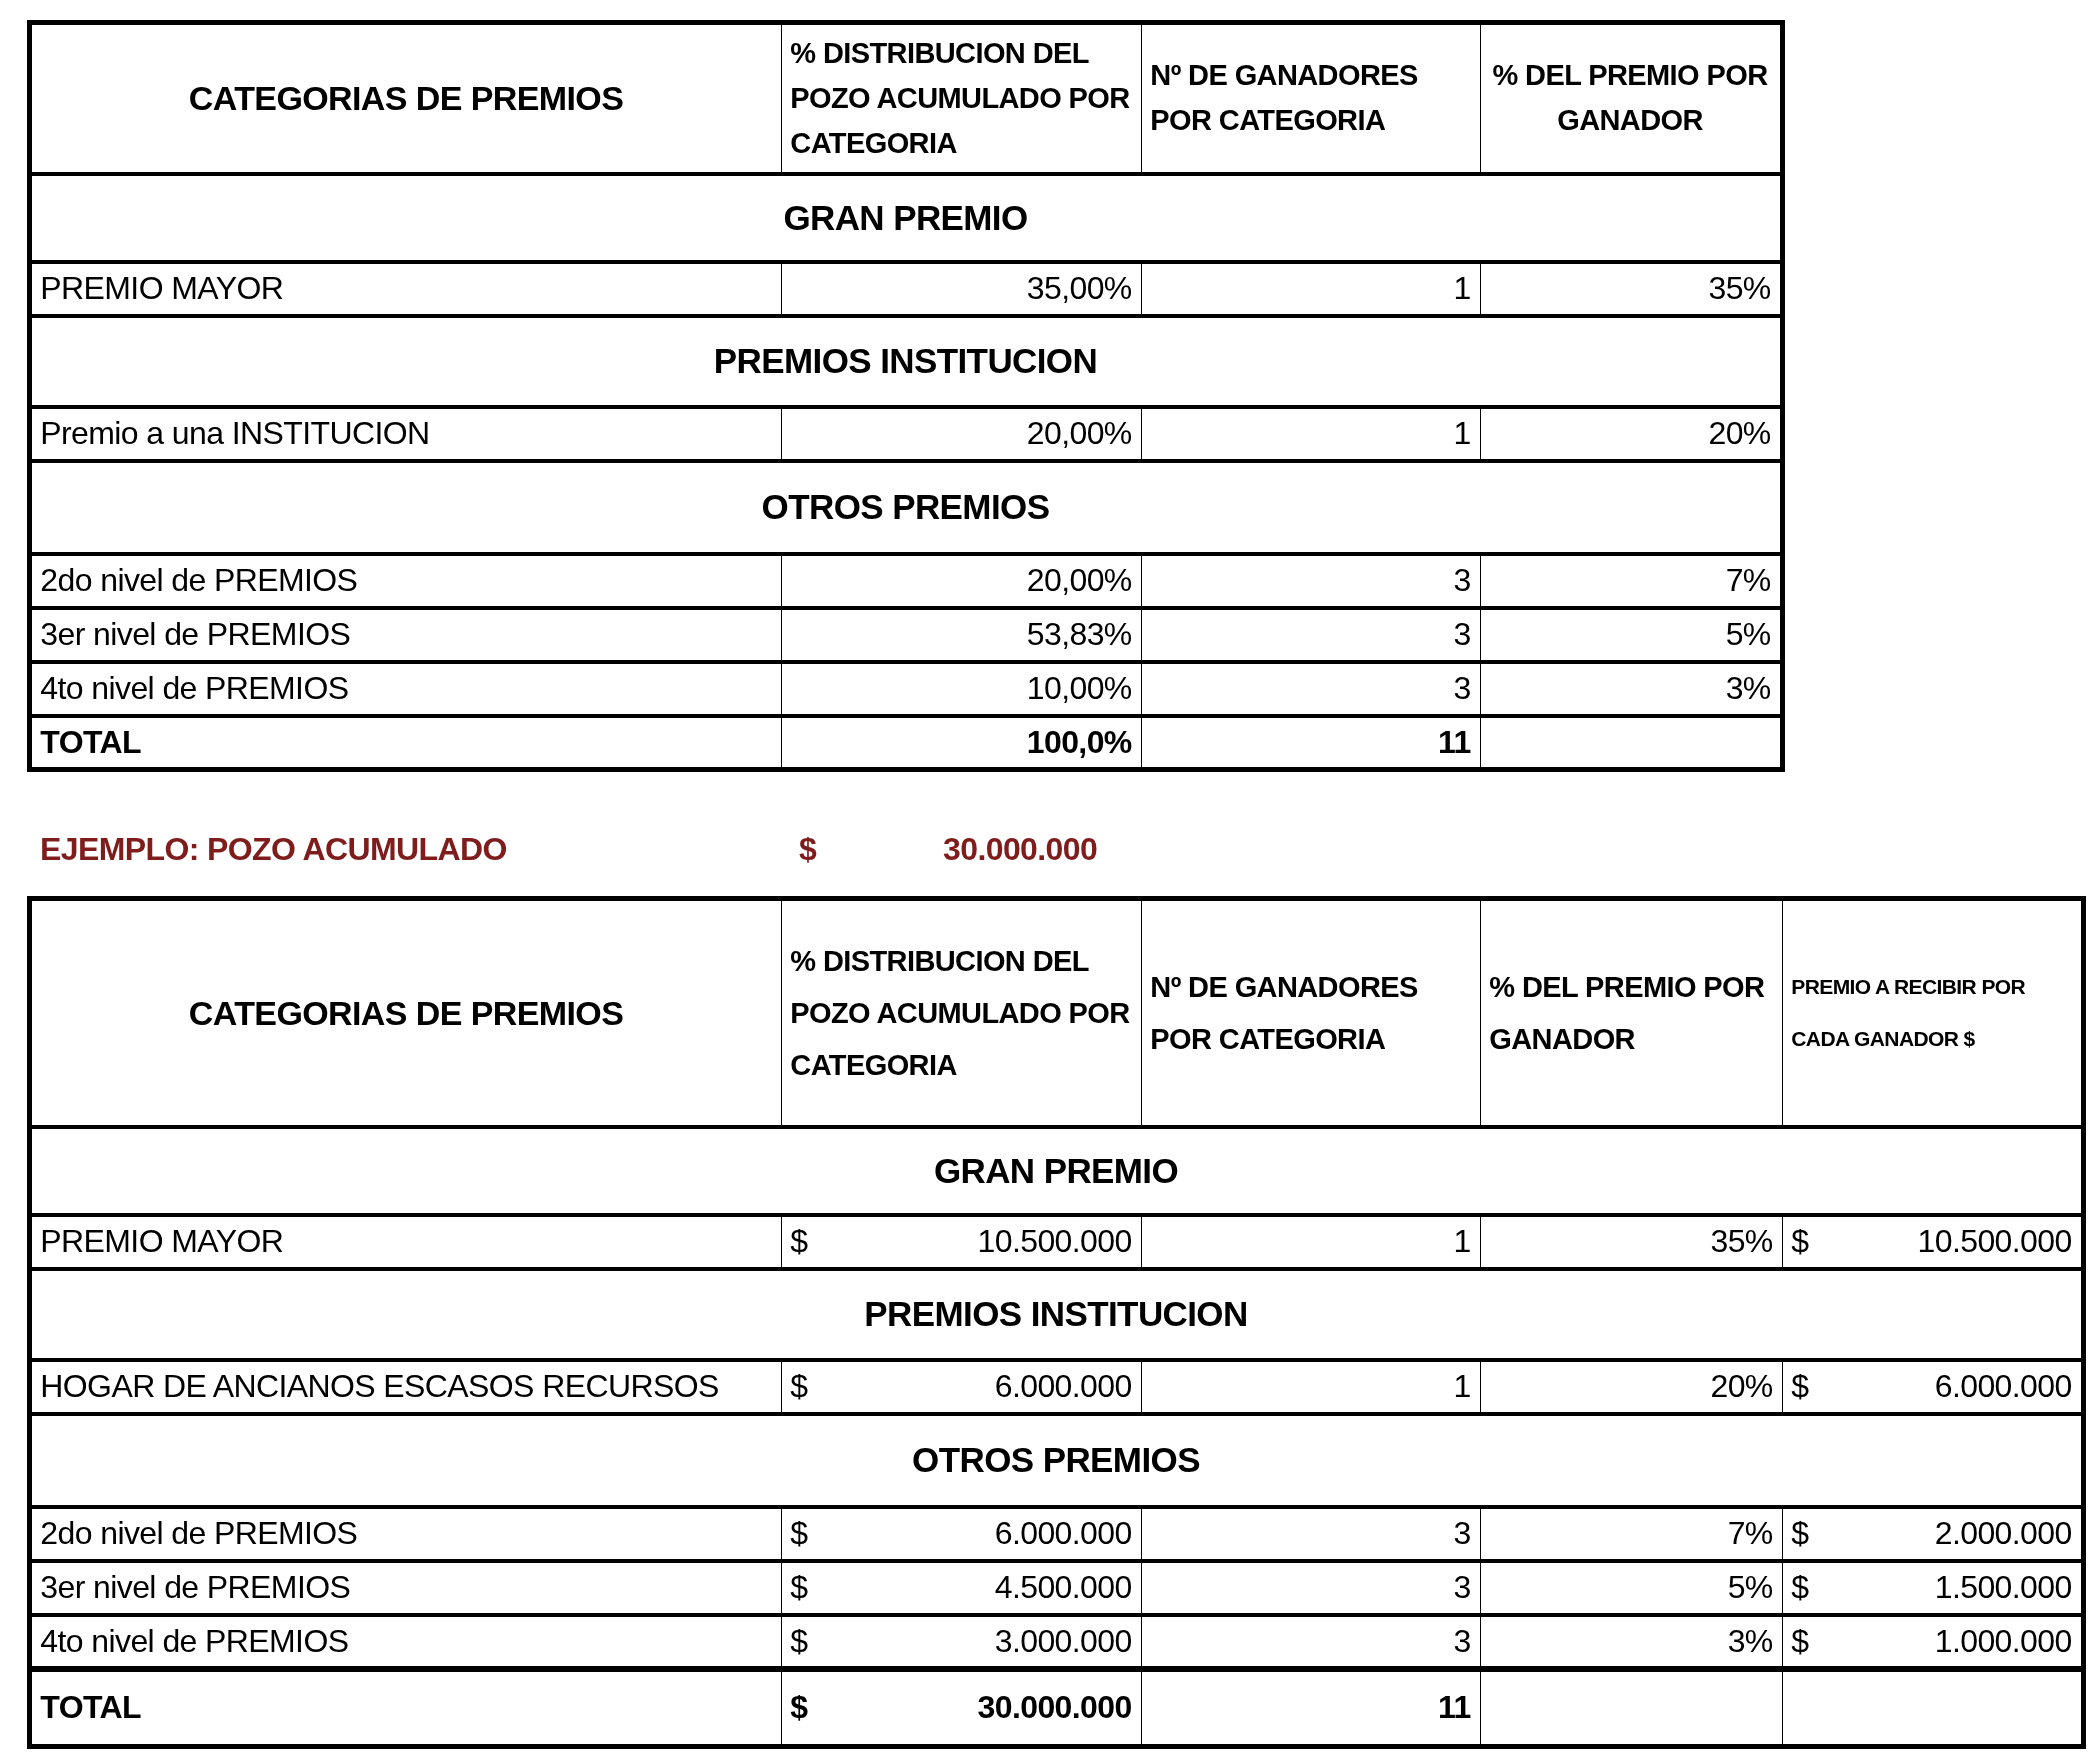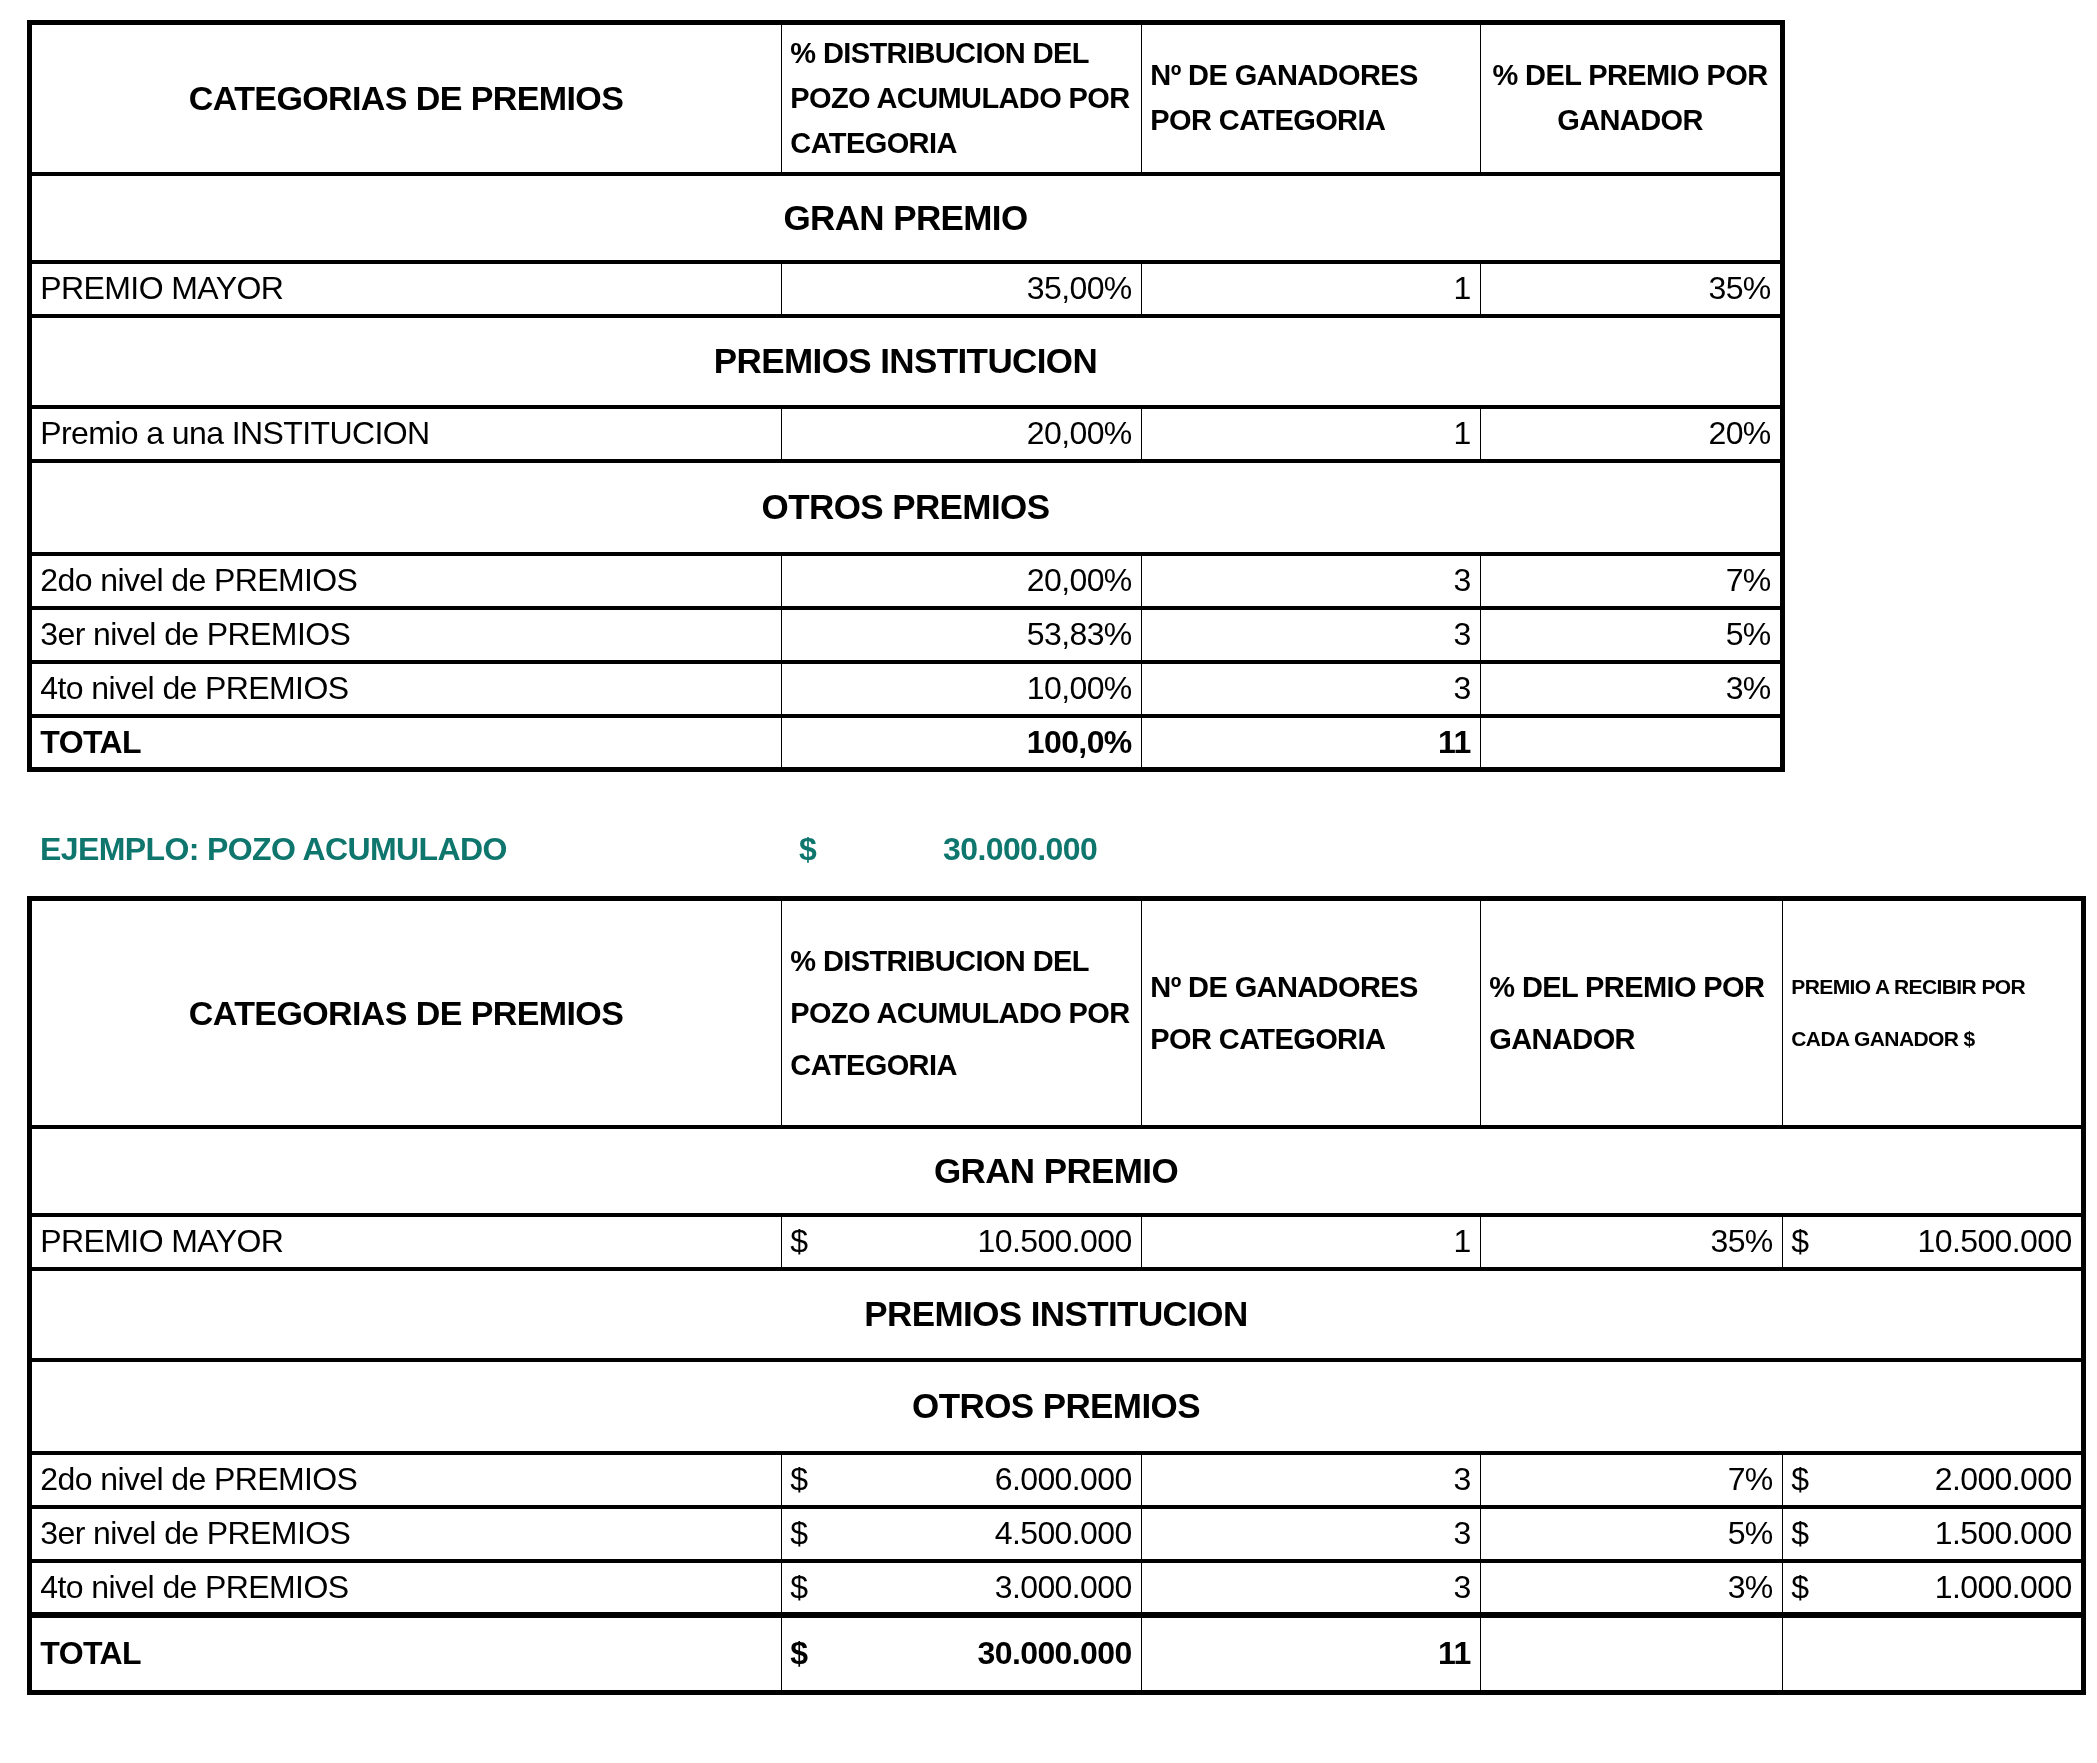--- a/index.html
+++ b/index.html
@@ -12,21 +12,21 @@
   .t2 { left: 26.5px; top: 896px; border: 5.7px solid #000; }
   .hdr td { font-weight: bold; font-size: 29px; line-height: 45px; white-space: normal; }
   .hdr td.first { font-size: 34px; text-align: center; }
   tr.sec td { text-align: center; font-weight: bold; font-size: 35px; }
   tr.thick td { border-top: 4.4px solid #000; }
   td.num { text-align: right; padding-left: 36px; }
   td.ctr { text-align: center; }
   td.b { font-weight: bold; }
   .money { display: flex; justify-content: space-between; align-items: center; }
   .example { position: absolute; top: 826px; left: 40px; width: 1085px; height: 50px;
-             color: #0f766e; font-weight: bold; font-size: 32px; letter-spacing: -0.6px; }
+             color: #7f1d1d; font-weight: bold; font-size: 32px; letter-spacing: -0.6px; }
   .example span { position: absolute; top: 5px; }
   .hdr2 td { line-height: 52px; }
 </style>
 </head>
 <body>
 
 <table class="t1">
   <colgroup>
       <col style="width:752px">
       <col style="width:360px">
@@ -126,20 +126,37 @@
     <td>
           <div class="money">
             <span>$</span>
             <span>10.500.000</span>
           </div>
         </td>
   </tr>
   <tr class="sec thick" style="height:91px">
     <td colspan="5">PREMIOS INSTITUCION</td>
   </tr>
+  <tr class="thick" style="height:54px">
+    <td>HOGAR DE ANCIANOS ESCASOS RECURSOS</td>
+    <td>
+          <div class="money">
+            <span>$</span>
+            <span>6.000.000</span>
+          </div>
+        </td>
+    <td class="num">1</td>
+    <td class="num">20%</td>
+    <td>
+          <div class="money">
+            <span>$</span>
+            <span>6.000.000</span>
+          </div>
+        </td>
+  </tr>
   <tr class="sec thick" style="height:93px">
     <td colspan="5">OTROS PREMIOS</td>
   </tr>
   <tr class="thick" style="height:54px">
     <td>2do nivel de PREMIOS</td>
     <td>
           <div class="money">
             <span>$</span>
             <span>6.000.000</span>
           </div>

